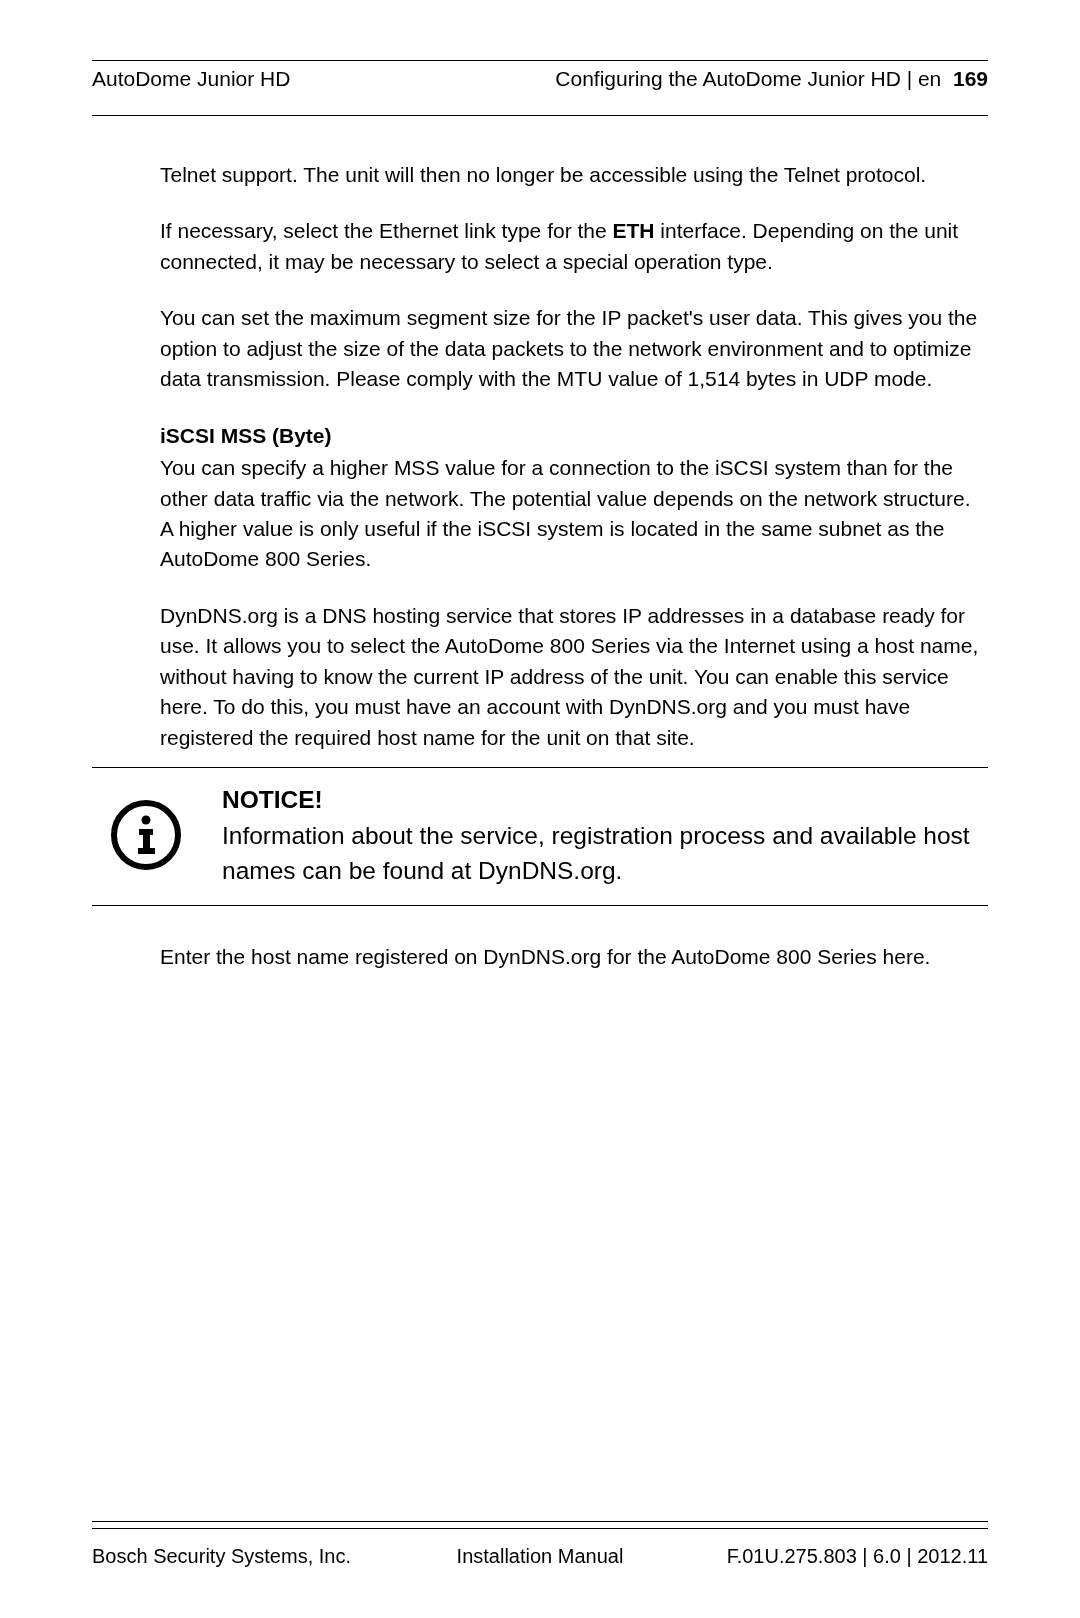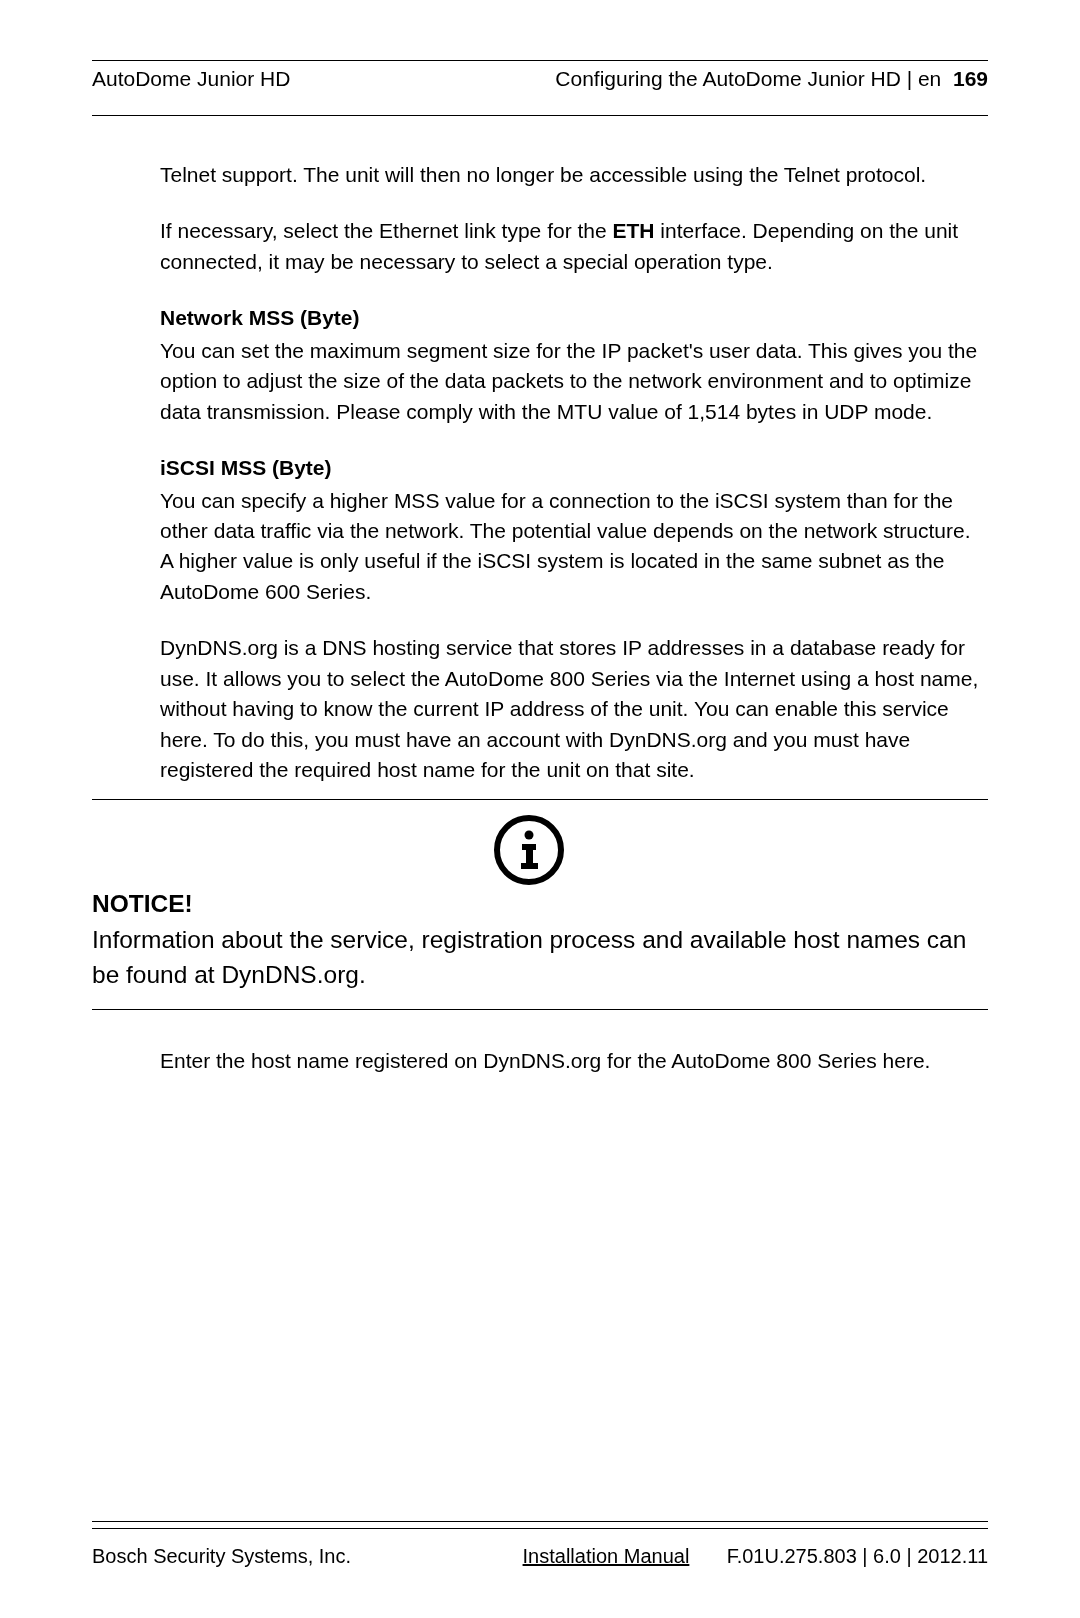--- a/index.html
+++ b/index.html
@@ -34,21 +34,20 @@
     .para { margin-bottom: 26px; }
     .section-title { font-weight: bold; margin-bottom: 2px; }
     .inline-bold { font-weight: bold; }
     .notice-section {
       border-top: 1.5px solid #000;
       border-bottom: 1.5px solid #000;
       padding: 14px 0 16px 0;
       display: flex;
       align-items: center;
       margin-bottom: 36px;
-      flex-direction: column;
     }
     .notice-icon {
       width: 72px;
       height: 72px;
       flex: 0 0 72px;
       margin-left: 18px;
       margin-right: 40px;
     }
     .notice-text {
       font-size: 24.5px;
@@ -62,21 +61,21 @@
       bottom: 50px;
     }
     .footer-rule-top { border-top: 1.5px solid #000; margin-bottom: 6px; }
     .footer-row {
       display: flex;
       justify-content: space-between;
       font-size: 20px;
       padding-top: 16px;
       border-top: 1px solid #000;
     }
-    .footer-center { text-align: right; flex: 1; text-decoration: underline; }
+    .footer-center { text-align: center; flex: 1; }
     .footer-left { text-align: left; flex: 1; }
     .footer-right { text-align: right; flex: 1; }
   </style>
 </head>
 <body>
 
 <div class="header-rule"></div>
 <div class="header-row">
   <div>AutoDome Junior HD</div>
   <div class="header-right">
@@ -86,27 +85,26 @@
 
 <div class="content-block">
 
   <div class="para">Telnet support. The unit will then no longer be accessible using the Telnet protocol.</div>
 
   <div class="para">
     <span>If necessary, select the Ethernet link type for the </span><span class="inline-bold">ETH</span><span> interface. Depending on the unit connected, it may be necessary to select a special operation type.</span>
   </div>
 
   <div class="para">
-    <div class="section-title">Network MSS (Byte)</div>
     <span>You can set the maximum segment size for the IP packet's user data. This gives you the option to adjust the size of the data packets to the network environment and to optimize data transmission. Please comply with the MTU value of 1,514 bytes in UDP mode.</span>
   </div>
 
   <div class="para">
     <div class="section-title">iSCSI MSS (Byte)</div>
-    <span>You can specify a higher MSS value for a connection to the iSCSI system than for the other data traffic via the network. The potential value depends on the network structure. A higher value is only useful if the iSCSI system is located in the same subnet as the AutoDome 600 Series.</span>
+    <span>You can specify a higher MSS value for a connection to the iSCSI system than for the other data traffic via the network. The potential value depends on the network structure. A higher value is only useful if the iSCSI system is located in the same subnet as the AutoDome 800 Series.</span>
   </div>
 
   <div class="para" style="margin-bottom:14px">
     <span>DynDNS.org is a DNS hosting service that stores IP addresses in a database ready for use. It allows you to select the AutoDome 800 Series via the Internet using a host name, without having to know the current IP address of the unit. You can enable this service here. To do this, you must have an account with DynDNS.org and you must have registered the required host name for the unit on that site.</span>
   </div>
 
 </div>
 
 <div class="notice-section">
   <div class="notice-icon">

